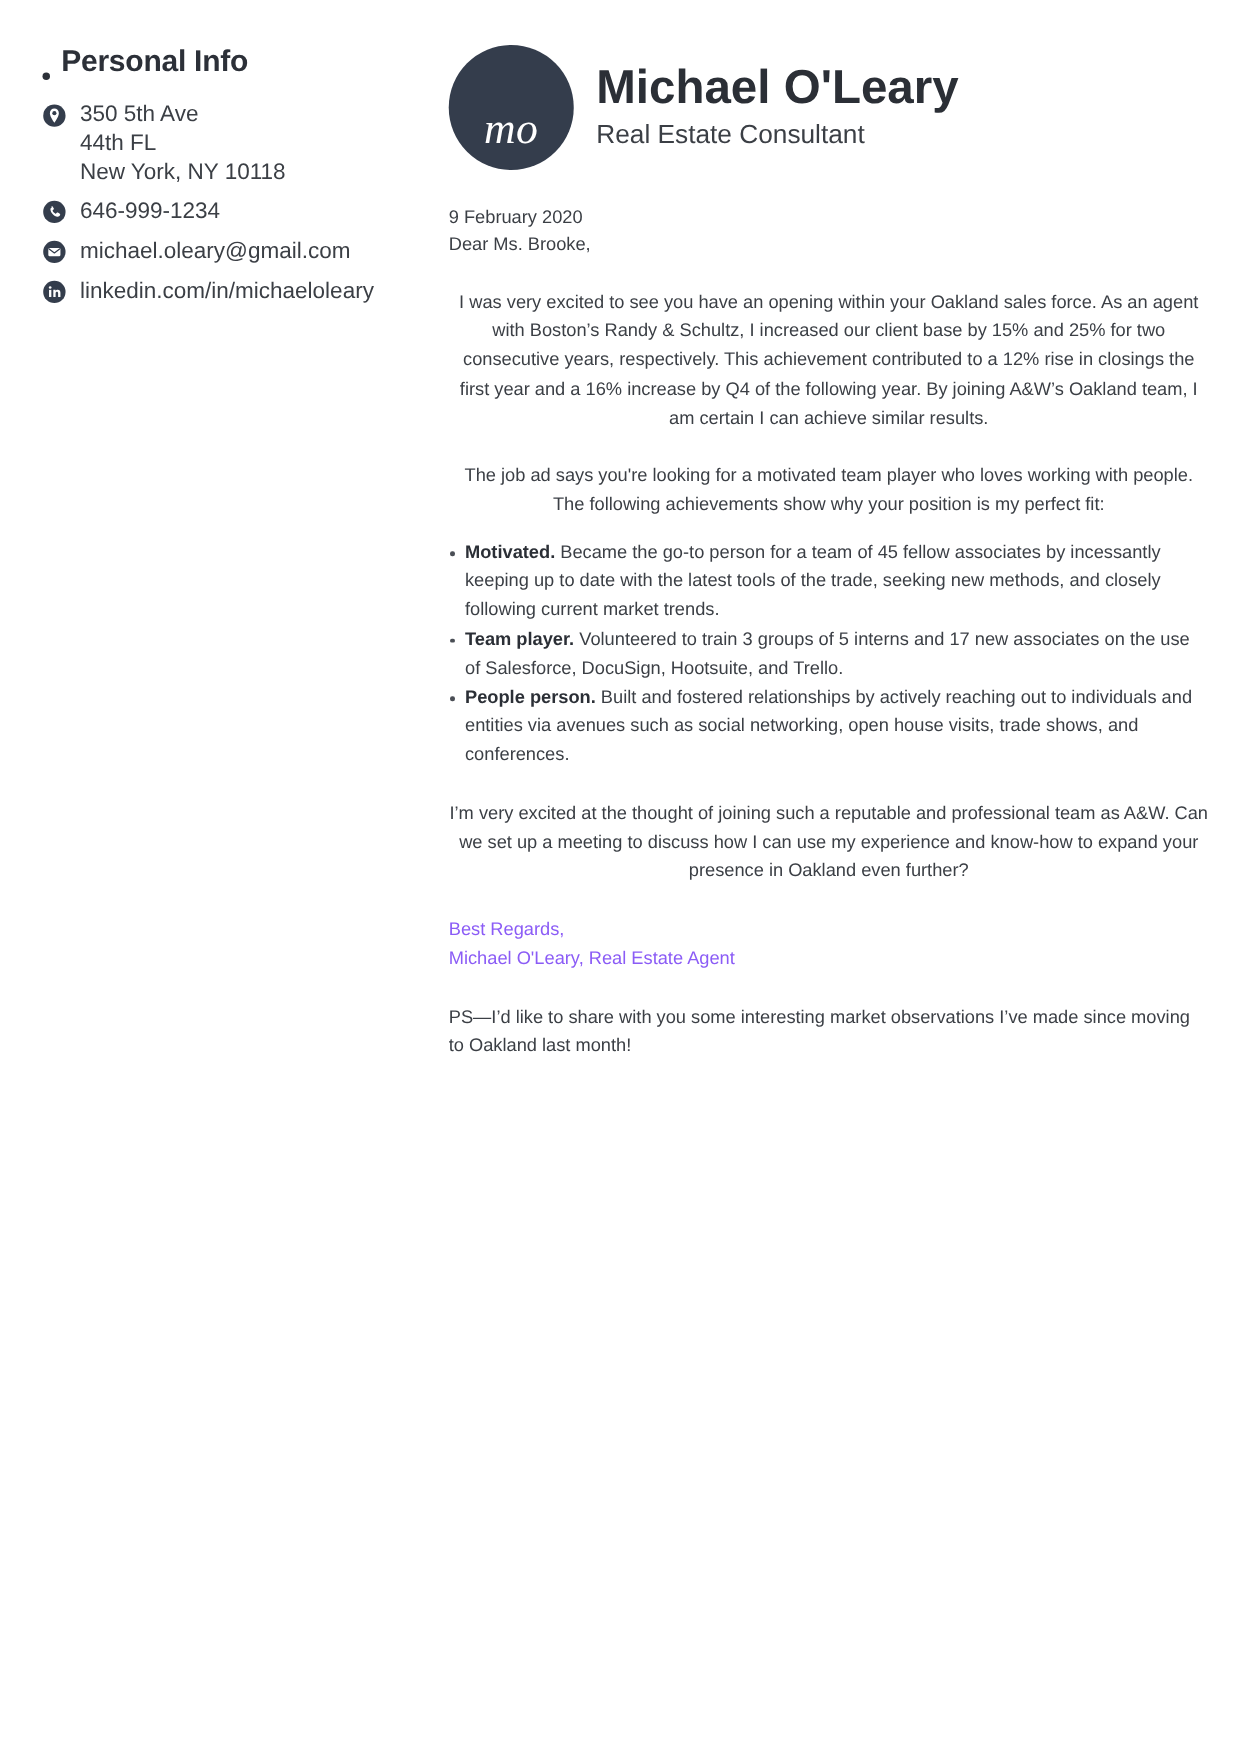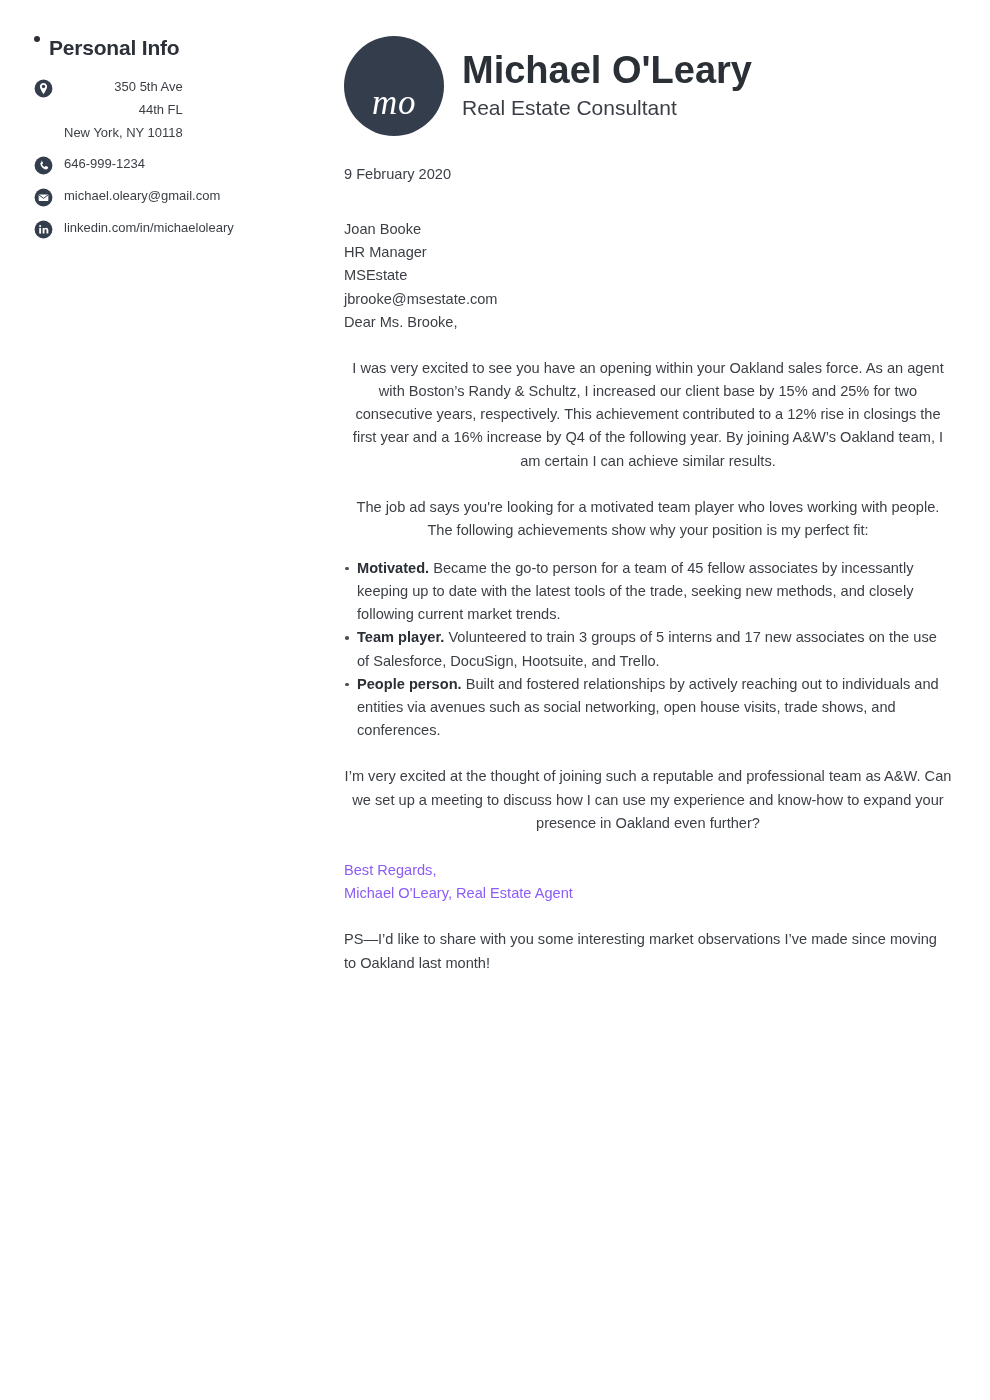--- a/index.html
+++ b/index.html
@@ -25,24 +25,24 @@
 
   
   .sidebar {
     position: absolute;
     left: 0; top: 0;
     width: 330px;
     padding: 36px 24px 0 34px;
   }
   .side-heading {
     display: flex;
-    align-items: flex-start;
+    align-items: flex-end;
     gap: 9px;
     margin: 0 0 16px 0;
-    font-size: 21px;
+    font-size: 24px;
     font-weight: bold;
     color: #2c3038;
     letter-spacing: -0.2px;
   }
   .side-heading-dot {
     width: 6px; height: 6px;
     border-radius: 50%;
     background: #2c3038;
     flex: 0 0 auto;
     display: block;
@@ -57,31 +57,30 @@
     margin-bottom: 9px;
   }
   .contact-icon {
     flex: 0 0 auto;
     width: 19px; height: 19px;
     margin-top: 3px;
     display: block;
   }
   .contact-icon svg { display: block; width: 19px; height: 19px; }
   .contact-text {
-    font-size: 13px;
+    font-size: 18px;
     line-height: 22.8px;
     color: #3b3f45;
-    text-align: right;
   }
   .contact-text div { white-space: nowrap; }
 
   
   .letter {
     position: absolute;
-    left: 344px;
+    left: 359px;
     top: 36px;
     width: 608px;
   }
 
   .head-row {
     display: flex;
     align-items: center;
     gap: 18px;
     margin-bottom: 0;
   }
@@ -266,26 +265,20 @@
         <div class="full-name">
           <span class="name-first">Michael</span>
           <span class="name-last">O'Leary</span>
         </div>
         <div class="job-title">Real Estate Consultant</div>
       </div>
     </div>
 
     <div class="date-line">9 February 2020</div>
 
-    <div class="recipient">
-      <div>Joan Booke</div>
-      <div>HR Manager</div>
-      <div>MSEstate</div>
-      <div>jbrooke@msestate.com</div>
-    </div>
 
     <div class="salutation">Dear Ms. Brooke,</div>
 
     <p class="para">I was very excited to see you have an opening within your Oakland sales force. As an agent with Boston’s Randy &amp; Schultz, I increased our client base by 15% and 25% for two consecutive years, respectively. This achievement contributed to a 12% rise in closings the first year and a 16% increase by Q4 of the following year. By joining A&amp;W’s Oakland team, I am certain I can achieve similar results.</p>
 
     <p class="para">The job ad says you're looking for a motivated team player who loves working with people. The following achievements show why your position is my perfect fit:</p>
 
     <ul class="bullets">
       <li class="bullet-item">
         <span class="bullet-lead">Motivated.</span><span> Became the go-to person for a team of 45 fellow associates by incessantly keeping up to date with the latest tools of the trade, seeking new methods, and closely following current market trends.</span>

